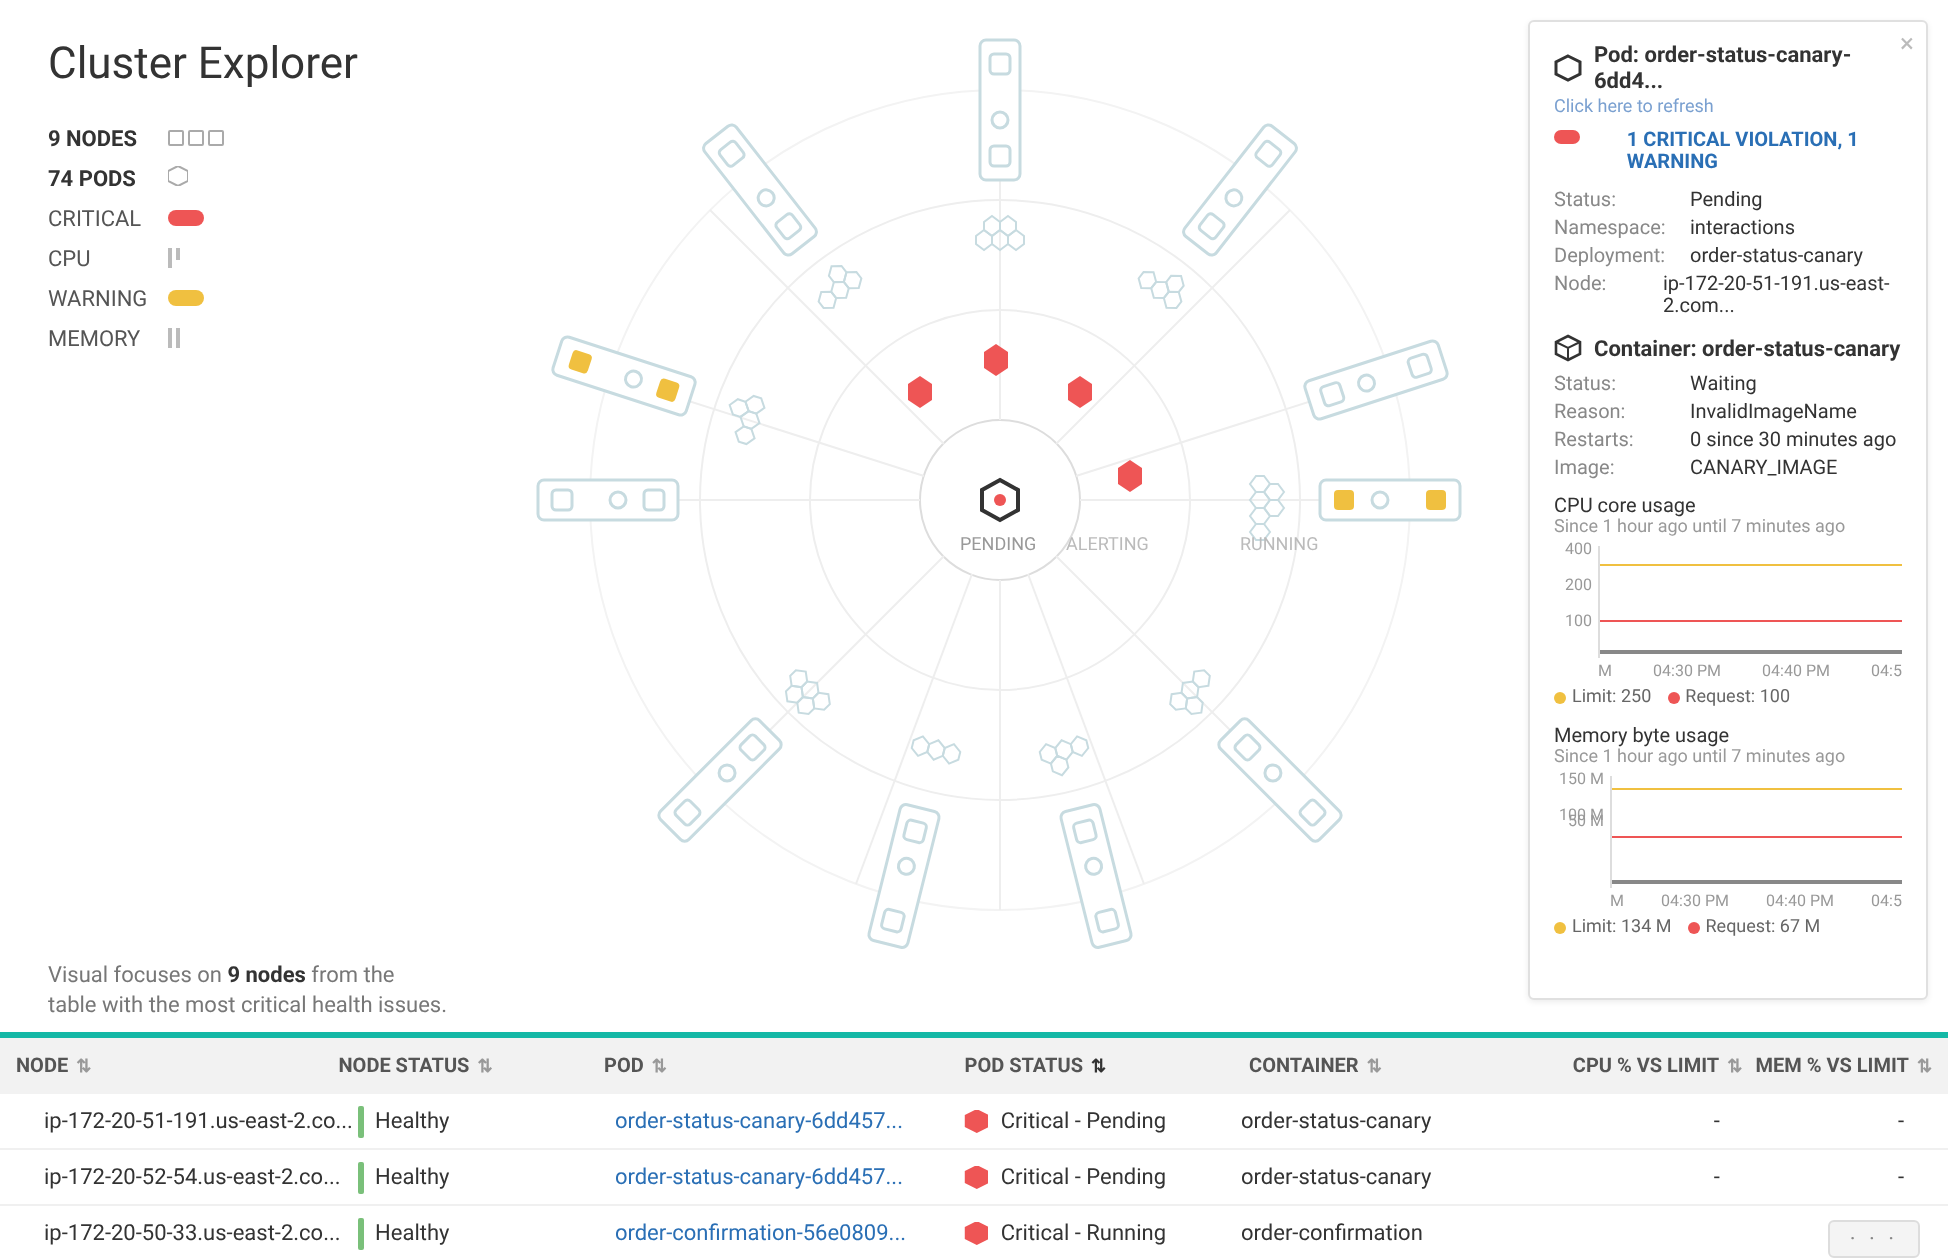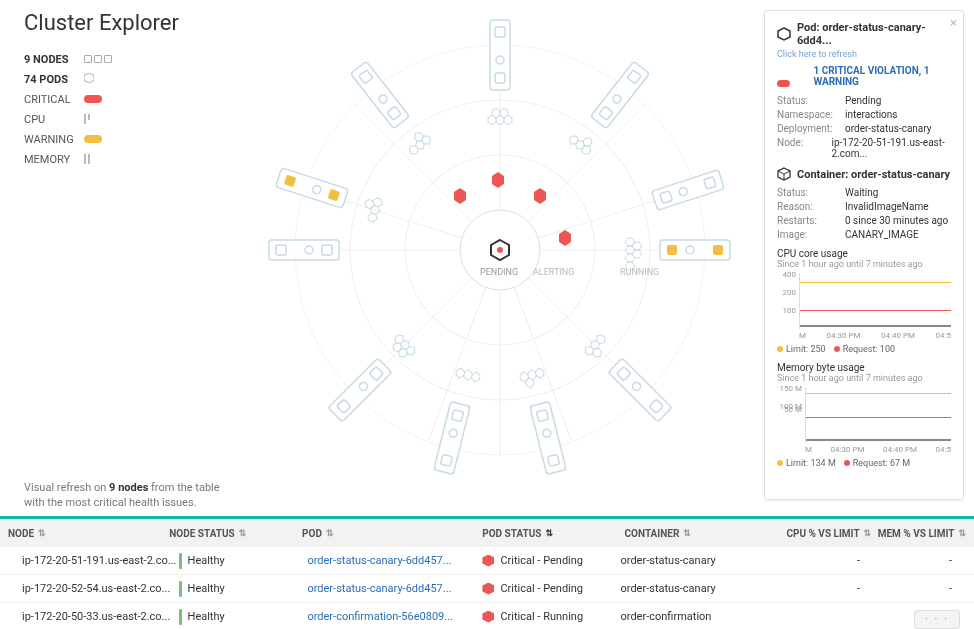--- a/index.html
+++ b/index.html
@@ -1,18 +1,18 @@
 <!DOCTYPE html>
 <html><head>
 <meta charset="utf-8">
 <style>
 *{box-sizing:border-box;margin:0;padding:0;font-family:-apple-system,BlinkMacSystemFont,"Segoe UI",Roboto,sans-serif}
 body{background:#fff;color:#333;font-size:12px;width:974px;height:629px;overflow:hidden;position:relative}
 .main{display:flex;height:510px}
-.left{flex:0 0 220px;padding:10px 0 0 24px}
+.left{flex:0 0 220px;padding:20px 0 0 24px}
 .title{font-size:22px;font-weight:400;color:#333;margin-bottom:14px}
 .legend{font-size:11px;color:#555}
 .legend-row{display:flex;align-items:center;height:20px}
 .legend-label{width:60px;color:#555}
 .legend-label.bold{font-weight:700;color:#333}
 .icon-box{display:inline-flex;align-items:center;gap:2px}
 .sq{width:8px;height:8px;border:1px solid #aaa;border-radius:1px}
 .pill{width:18px;height:8px;border-radius:4px}
 .pill.red{background:#e55}
 .pill.yellow{background:#f0c040}
@@ -22,21 +22,21 @@
 .visual-note{position:absolute;left:24px;top:480px;font-size:11px;color:#777;width:200px;line-height:1.4}
 .visual-note b{color:#333}
 
 .canvas{flex:1;position:relative}
 .canvas svg{position:absolute;left:0;top:0}
 
 .panel{position:absolute;right:10px;top:10px;width:200px;background:#fff;border:1px solid #e0e0e0;border-radius:3px;padding:10px 12px;font-size:10px;box-shadow:0 1px 3px rgba(0,0,0,.08);height:490px;overflow:hidden}
 .panel-head{display:flex;align-items:center;gap:6px;margin-bottom:2px}
 .panel-title{font-weight:700;font-size:11px}
 .refresh{font-size:9px;color:#7aa0d0;margin-bottom:6px;cursor:pointer}
-.violation{display:flex;align-items:flex-end;gap:23px;margin-bottom:8px}
+.violation{display:flex;align-items:flex-start;gap:23px;margin-bottom:8px}
 .violation .pill{width:16px;height:7px}
 .violation-text{color:#2a6fb5;font-weight:700;font-size:10px}
 .kv{display:flex;font-size:10px;margin-bottom:3px;color:#555}
 .kv .k{width:68px;color:#888}
 .kv .v{color:#333}
 .section-head{display:flex;align-items:center;gap:6px;margin:8px 0 6px;font-weight:700;font-size:11px}
 .chart-title{font-size:10px;color:#333;margin-top:8px}
 .chart-sub{font-size:9px;color:#999;margin-bottom:4px}
 .chart{height:56px;position:relative;border-left:1px solid #ddd}
 .chart-line{position:absolute;left:0;right:0;height:1px}
@@ -282,21 +282,21 @@
         </g>
       </g>
       <text x="260" y="275" font-size="9" fill="#999">PENDING</text>
       <text x="313" y="275" font-size="9" fill="#bbb">ALERTING</text>
       <text x="400" y="275" font-size="9" fill="#bbb">RUNNING</text>
     </svg>
   </div>
 </div>
 
 <div class="visual-note">
-  <span>Visual refresh on </span><b>9 nodes</b><span> from the table with the most critical health issues.</span>
+  <span>Visual focuses on </span><b>9 nodes</b><span> from the table with the most critical health issues.</span>
 </div>
 
 <div class="panel">
   <span class="close">×</span>
   <div class="panel-head">
     <svg class="cube-icon" viewBox="0 0 14 14">
         <polygon points="7,1 13,4 13,10 7,13 1,10 1,4" fill="none" stroke="#333" stroke-width="1.5"></polygon>
       </svg>
     <span class="panel-title">Pod: order-status-canary-6dd4...</span>
   </div>

